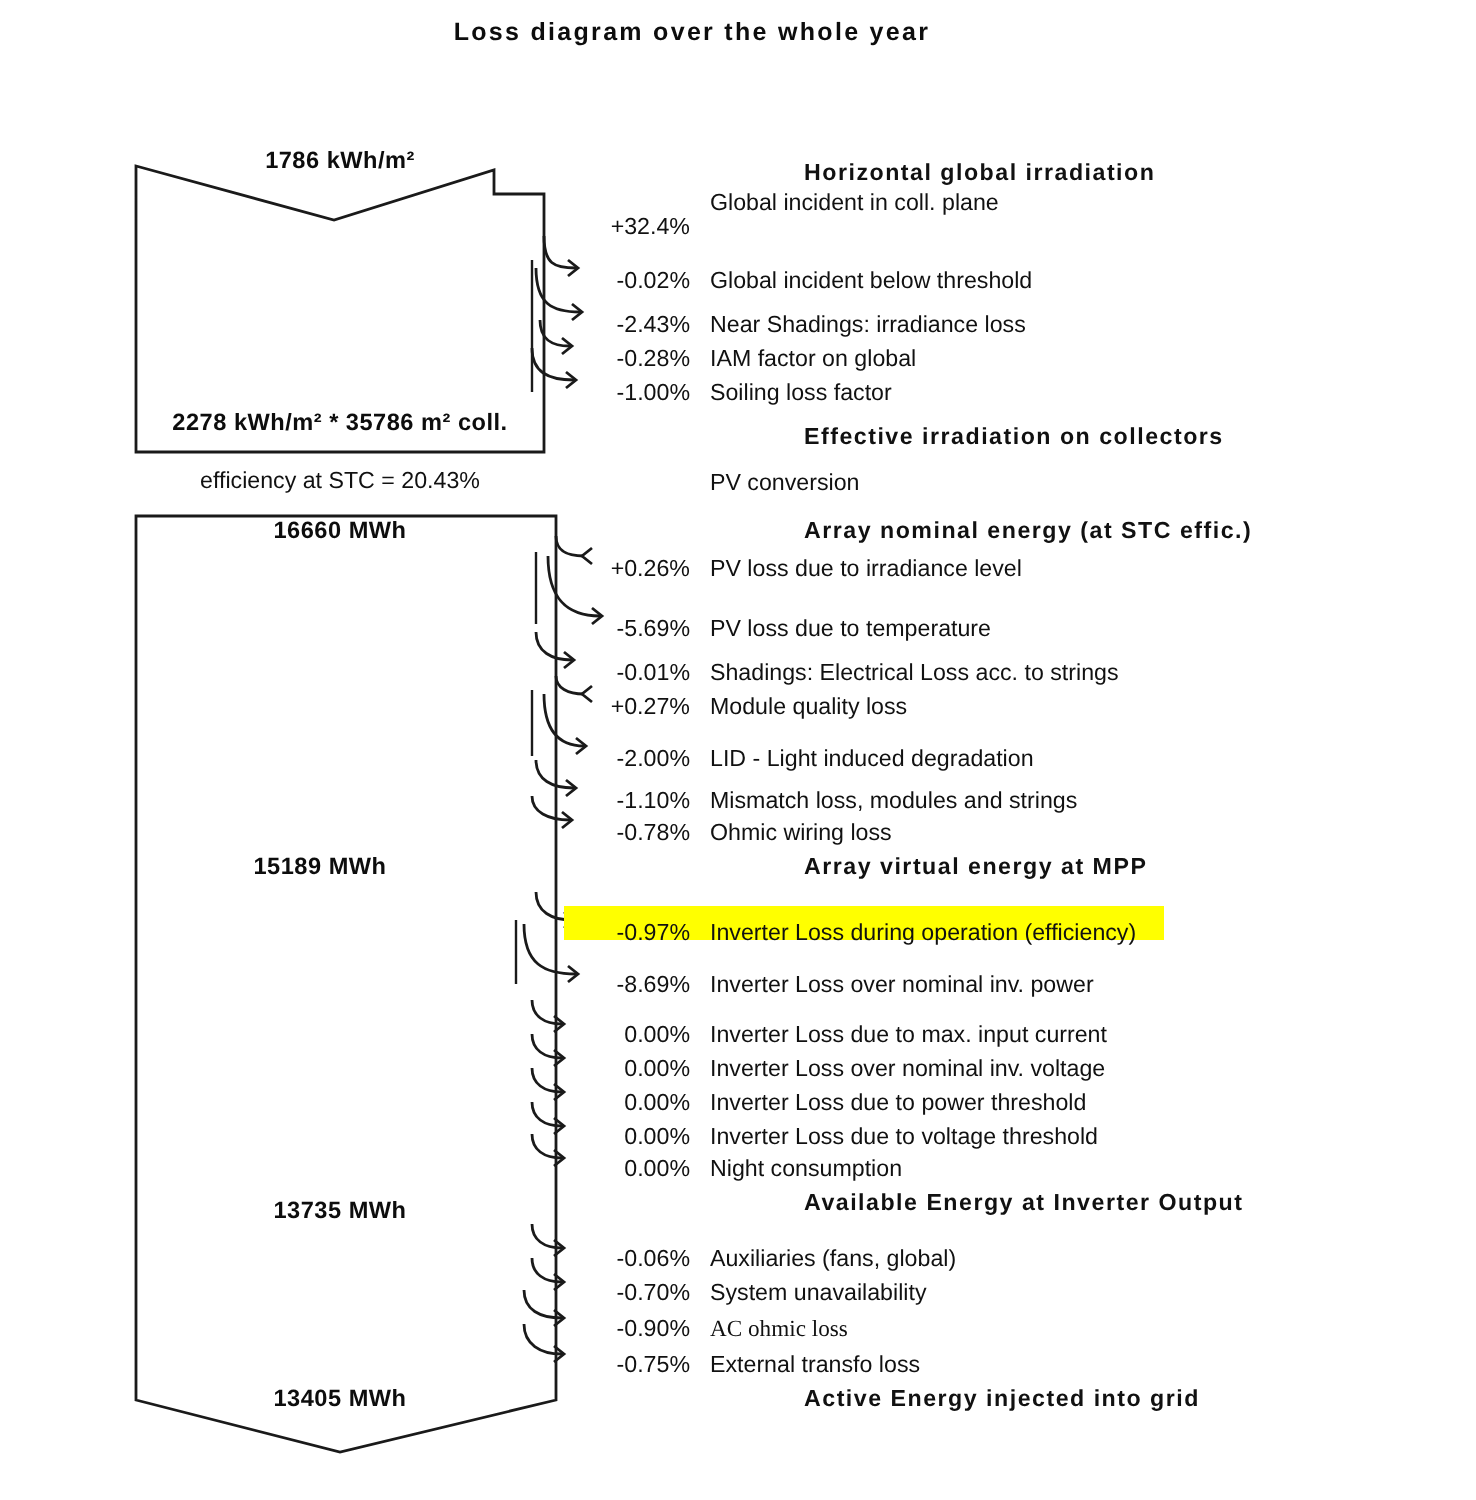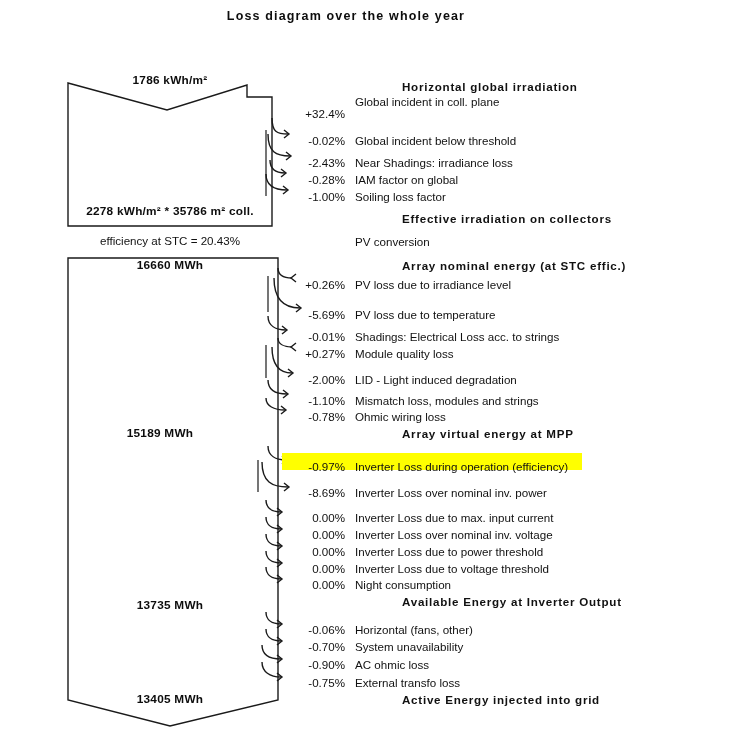--- a/index.html
+++ b/index.html
@@ -249,23 +249,23 @@
       <div class="pct" style="left: 283px; top: 527px;">0.00%</div>
       <div class="lbl" style="left: 355px; top: 527px;">Inverter Loss over nominal inv. voltage</div>
       <div class="pct" style="left: 283px; top: 544px;">0.00%</div>
       <div class="lbl" style="left: 355px; top: 544px;">Inverter Loss due to power threshold</div>
       <div class="pct" style="left: 283px; top: 561px;">0.00%</div>
       <div class="lbl" style="left: 355px; top: 561px;">Inverter Loss due to voltage threshold</div>
       <div class="pct" style="left: 283px; top: 577px;">0.00%</div>
       <div class="lbl" style="left: 355px; top: 577px;">Night consumption</div>
       <div class="lbl bold" style="left: 355px; top: 594px;">Available Energy at Inverter Output</div>
       <div class="pct" style="left: 283px; top: 622px;">-0.06%</div>
-      <div class="lbl" style="left: 355px; top: 622px;">Horizontal (fans, other)</div>
+      <div class="lbl" style="left: 355px; top: 622px;">Auxiliaries (fans, global)</div>
       <div class="pct" style="left: 283px; top: 639px;">-0.70%</div>
       <div class="lbl" style="left: 355px; top: 639px;">System unavailability</div>
       <div class="pct" style="left: 283px; top: 657px;">-0.90%</div>
-      <div class="lbl" style="left: 355px; top: 657px;">AC ohmic loss</div>
+      <div class="lbl" style="left: 355px; top: 657px; font-family: Liberation Serif, serif;">AC ohmic loss</div>
       <div class="pct" style="left: 283px; top: 675px;">-0.75%</div>
       <div class="lbl" style="left: 355px; top: 675px;">External transfo loss</div>
       <div class="lbl bold" style="left: 355px; top: 692px;">Active Energy injected into grid</div>
     </div>
 
 </div>
 
 </body></html>

